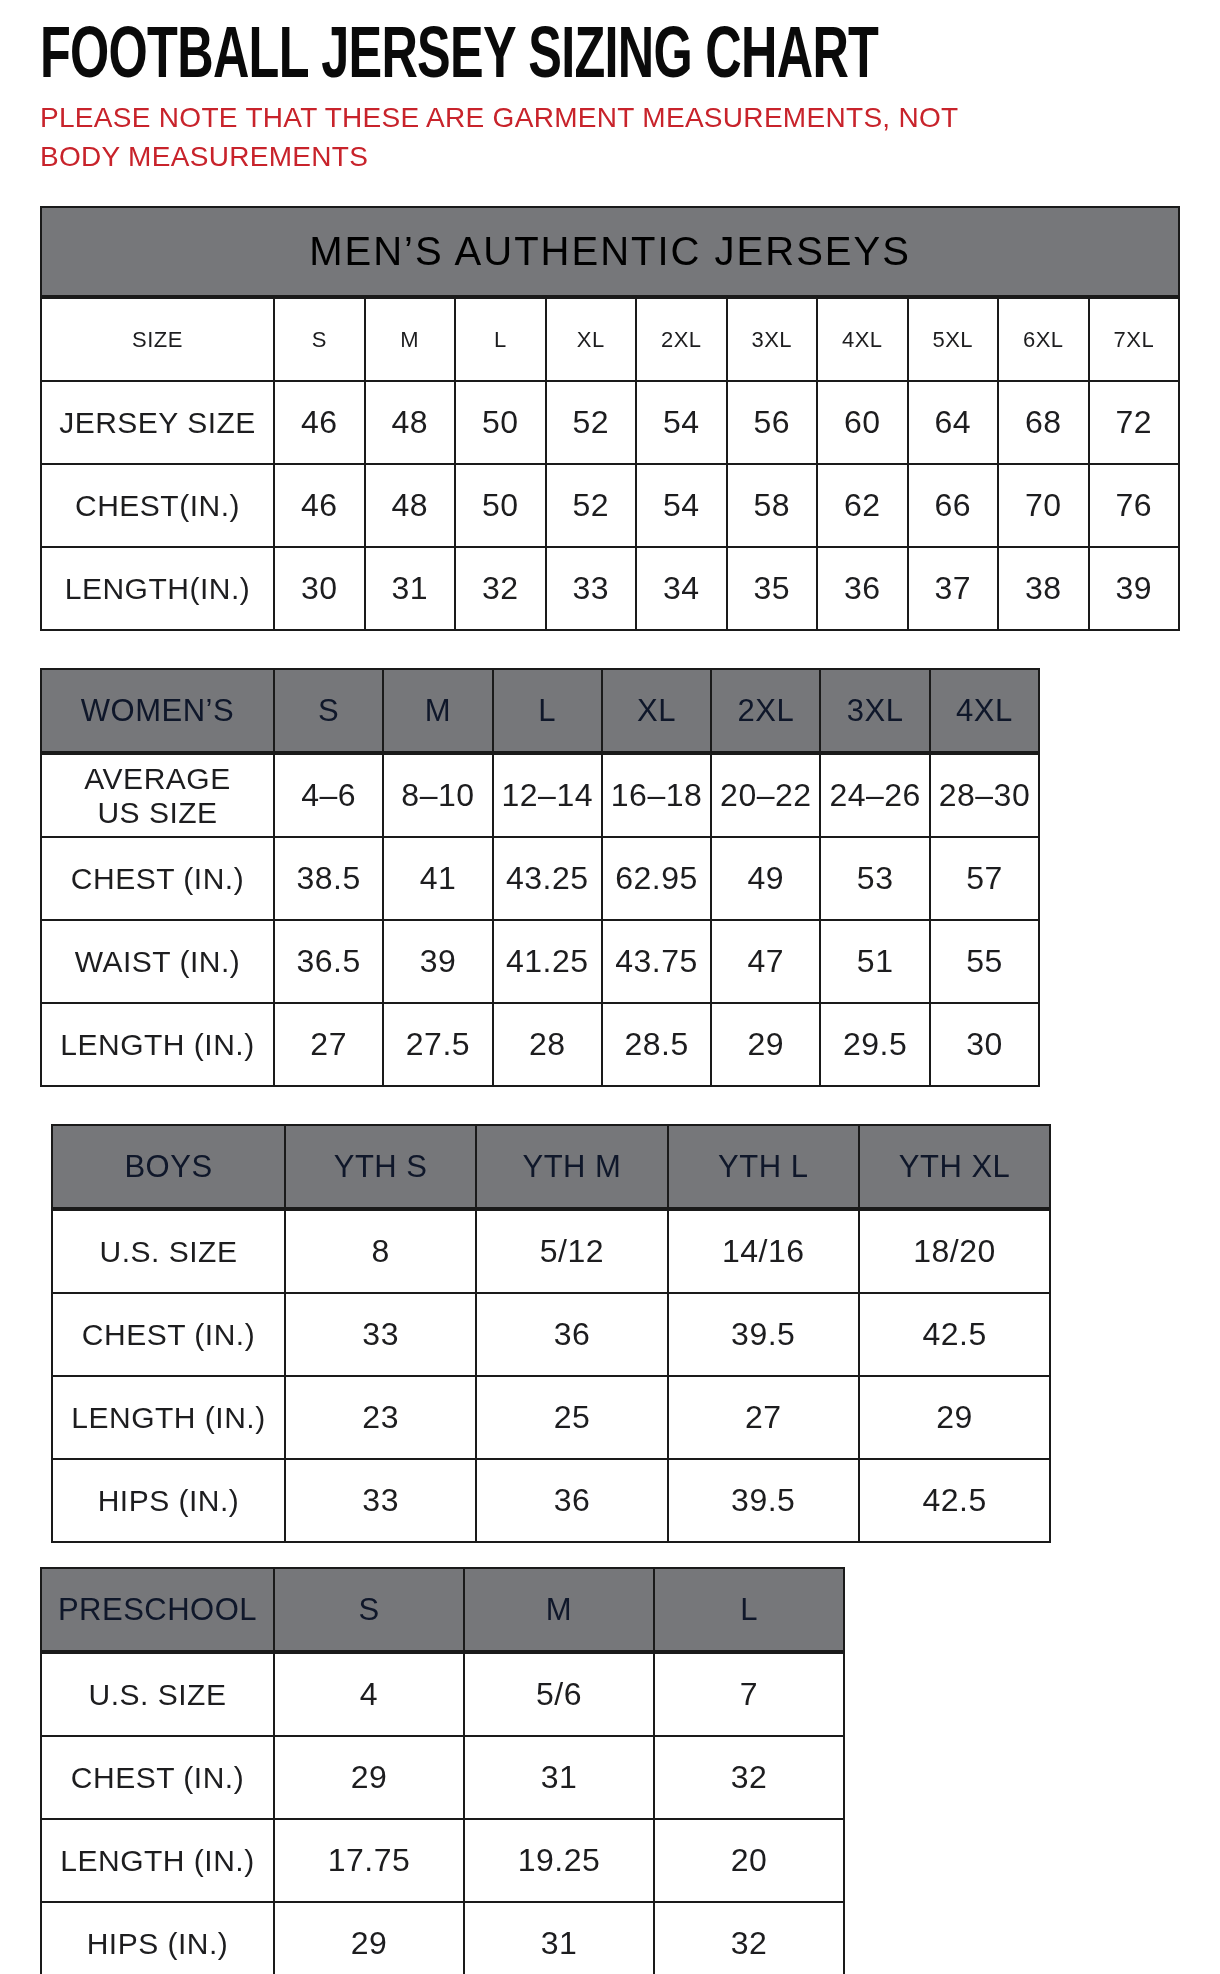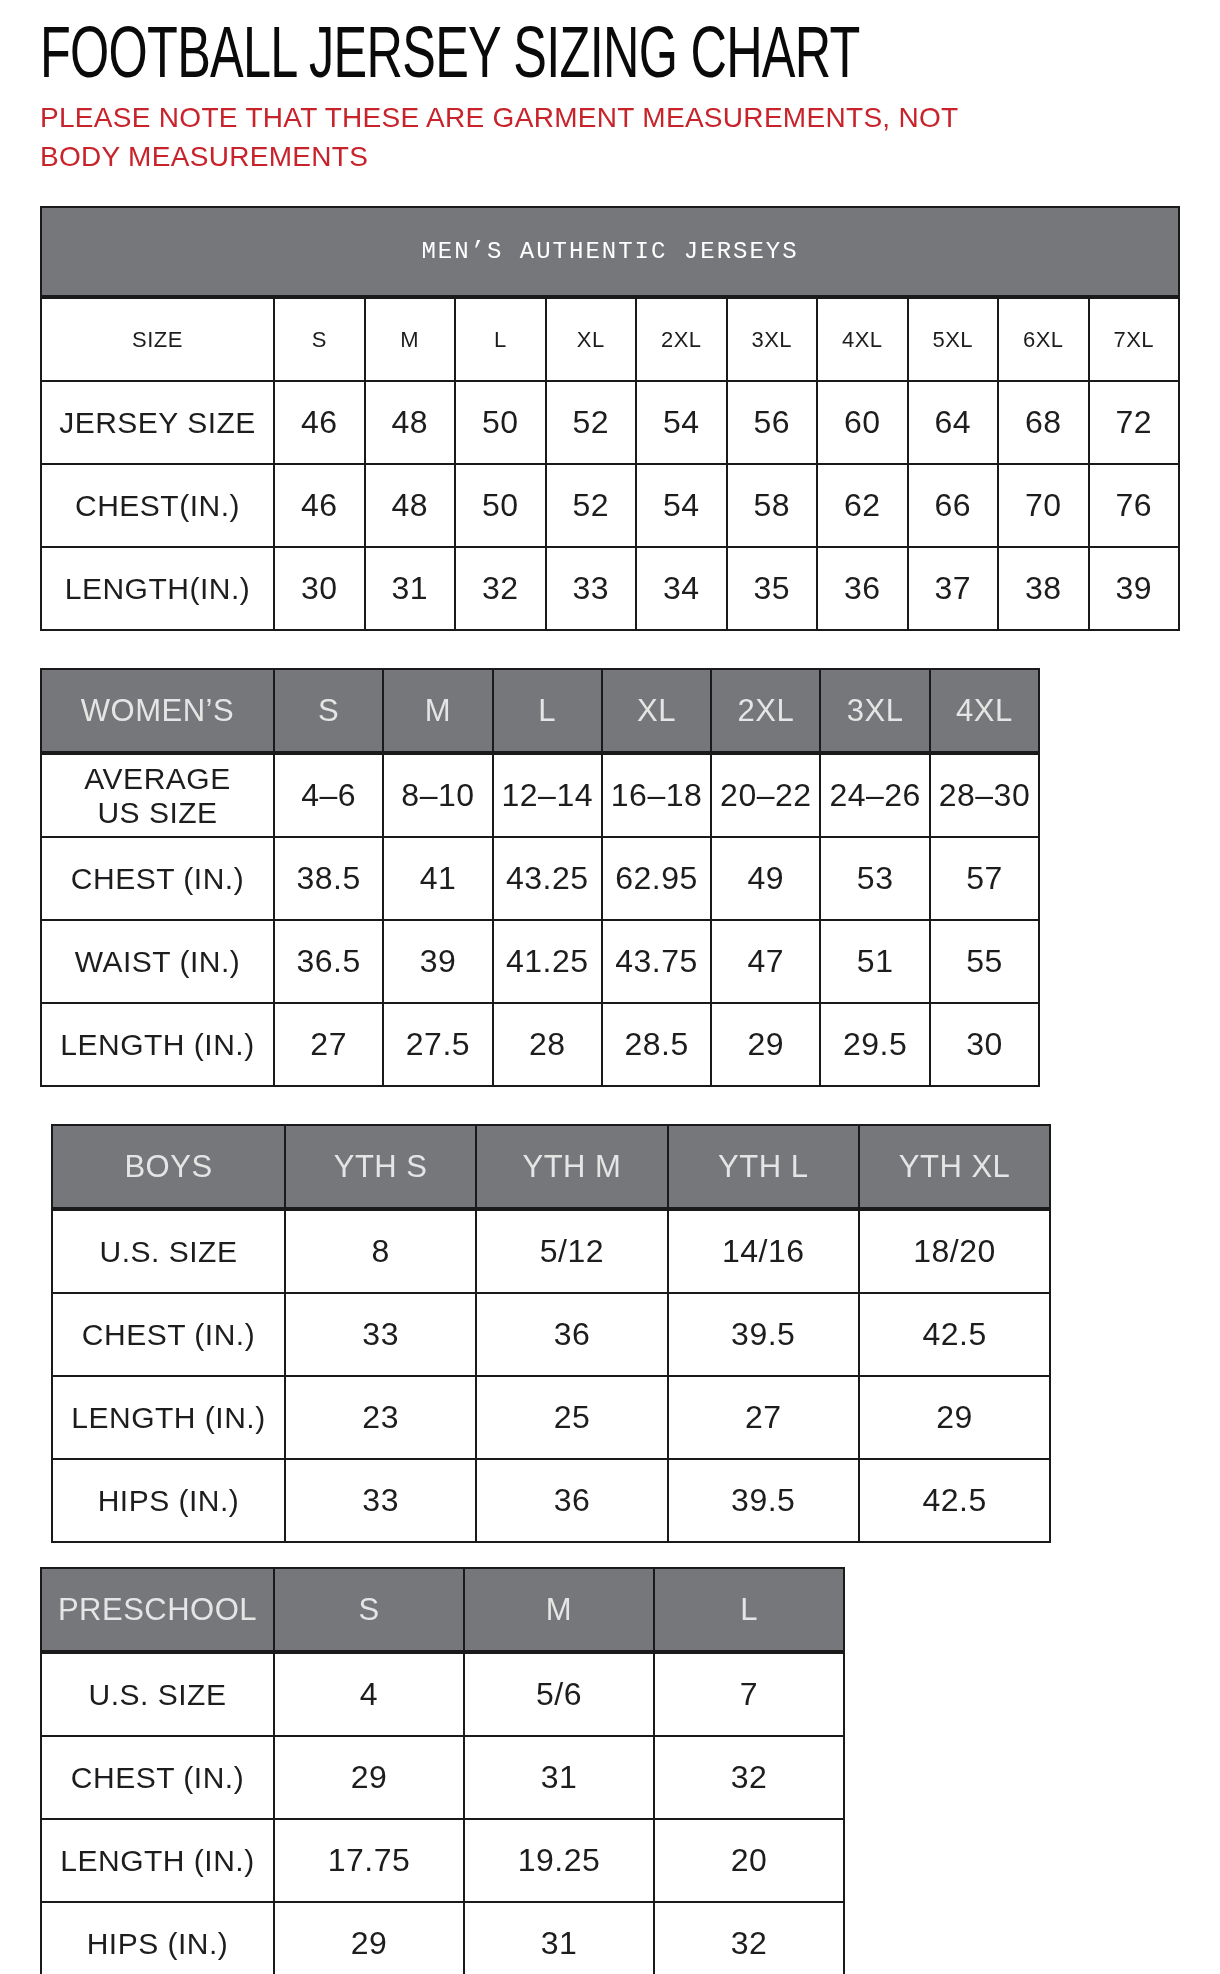--- a/index.html
+++ b/index.html
@@ -14,21 +14,21 @@
     background:#ffffff;
     color:var(--ink);
     font-family:"Liberation Sans","DejaVu Sans",sans-serif;
   }
   .page{padding:22px 20px 24px 40px;}
 
   .title{
     margin:0 0 16px 0;
     font-size:72px;
     line-height:60px;
-    font-weight:400;
+    font-weight:700;
     color:#0a0a0a;
     white-space:nowrap;
   }
   .title-inner{
     display:inline-block;
     transform:scaleX(0.70);
     transform-origin:0 55%;
     letter-spacing:-1px;
   }
 
@@ -53,30 +53,29 @@
     border:2px solid var(--border);
     text-align:center;
     vertical-align:middle;
     height:79px;
     font-size:32px;
     letter-spacing:0.5px;
     overflow:hidden;
   }
   .grid td.banner{
     background:var(--gray);
-    color:#ffffff;
-    font-size:24px;
+    color:#000000;
+    font-size:40px;
     letter-spacing:2px;
     height:85px;
     border-bottom-width:4px;
-    font-family:Liberation Mono, monospace;
   }
   .grid tr.gray td{
     background:var(--gray);
-    color:#e5e5e5;
+    color:#0f172a;
     border-bottom-width:4px;
     font-size:31px;
   }
   .grid tr.plain td{font-size:22px;}
   .grid td.label{
     font-size:30px;
     line-height:34px;
     white-space:pre-line;
   }
   .grid td.data{font-size:32px;}

